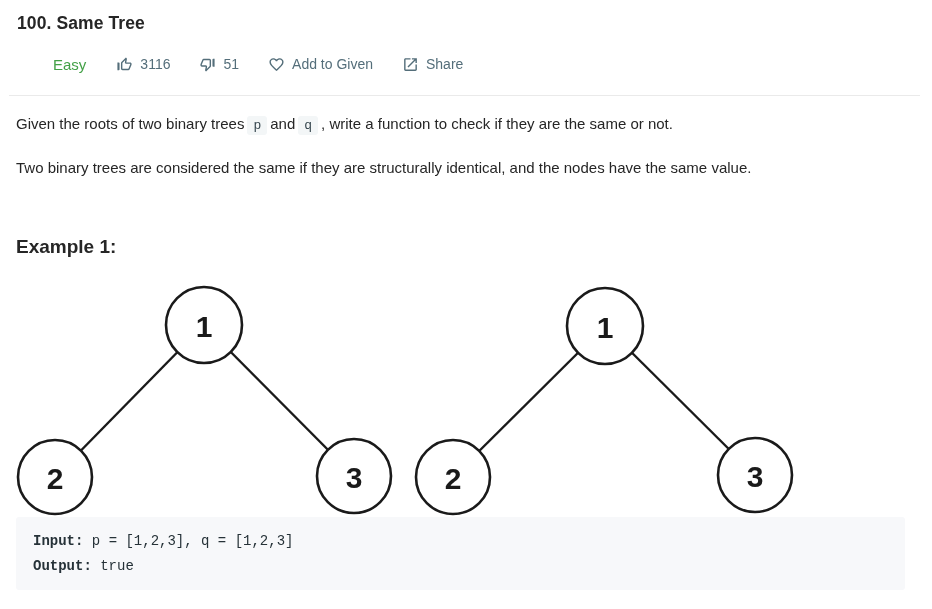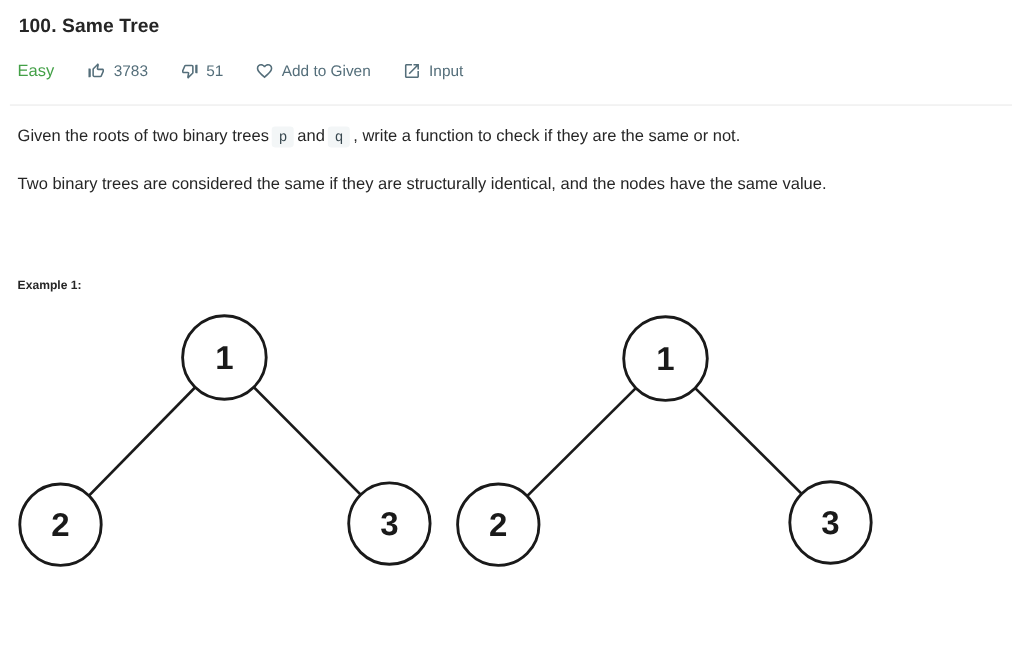--- a/index.html
+++ b/index.html
@@ -8,32 +8,32 @@
     font-family:"Liberation Sans",sans-serif;color:#262626;overflow:hidden;
   }
   .title{
     position:absolute;left:16px;top:12px;margin:1px;
     font-size:17.5px;font-weight:700;color:#262626;letter-spacing:.1px;
   }
   .meta{
     position:absolute;left:16px;top:53px;height:22px;
     display:flex;align-items:center;font-size:14px;color:#546e7a;
   }
-  .difficulty{color:#43a047;font-size:15px;margin-right:30px;}
+  .difficulty{color:#43a047;font-size:15px;margin-right:30px;margin-left:37px;}
   .meta-item{display:flex;align-items:center;gap:7px;margin-right:29px;cursor:pointer;}
   .meta-item svg{width:17px;height:17px;fill:currentColor;flex:0 0 auto;}
   .divider{position:absolute;left:9px;right:12px;top:95px;height:1px;background:#eaeaea;}
   .desc{position:absolute;left:16px;margin:0;font-size:15px;line-height:24px;color:#262626;}
   .p1{top:112px;}
   .p2{top:156px;}
   code.inline{
     font-family:"Liberation Mono","DejaVu Sans Mono",monospace;font-size:13px;
     background:#f3f6f7;color:#37474f;padding:2px 6px;border-radius:3px;margin:0 3px;
   }
-  .example-label{position:absolute;left:16px;top:254px;margin:0;font-size:11px;font-weight:700;}
+  .example-label{position:absolute;left:16px;top:236px;margin:0;font-size:19px;font-weight:700;}
   .trees-svg{position:absolute;left:0;top:285px;width:932px;height:232px;}
   .trees-svg line{stroke:#1a1a1a;stroke-width:2.4;}
   .trees-svg circle{fill:#ffffff;stroke:#1a1a1a;stroke-width:2.6;}
   .trees-svg text{
     font-family:"Liberation Sans",sans-serif;font-size:30px;font-weight:700;
     fill:#1a1a1a;text-anchor:middle;dominant-baseline:central;
   }
   .code-block{
     position:absolute;left:16px;top:517px;width:889px;height:73px;box-sizing:border-box;
     background:#f7f8fa;border-radius:3px;padding:12px 17px;margin:0;
@@ -49,21 +49,21 @@
 
   <h1 class="title">100. Same Tree</h1>
 
   <div class="meta">
     <span class="difficulty">Easy</span>
 
     <span class="meta-item">
       <svg viewBox="0 0 24 24">
           <path d="M13.11 5.72l-.57 2.89c-.12.59.04 1.2.42 1.66.38.46.94.73 1.54.73H20v1.08L17.43 18H9.34c-.18 0-.34-.16-.34-.34V9.82l4.11-4.1M14 2L7.59 8.41C7.21 8.79 7 9.3 7 9.83v7.83C7 18.95 8.05 20 9.34 20h8.1c.71 0 1.36-.37 1.72-.97l2.67-6.15c.11-.25.17-.52.17-.8V11c0-1.1-.9-2-2-2h-5.5l.92-4.65c.05-.22.02-.46-.08-.66-.23-.45-.52-.86-.88-1.22L14 2zM4 9H2v11h2c.55 0 1-.45 1-1v-9c0-.55-.45-1-1-1z"></path>
         </svg>
-      <span>3783</span>
+      <span>3116</span>
     </span>
 
     <span class="meta-item">
       <svg viewBox="0 0 24 24">
           <g transform="rotate(180 12 12)">
             <path d="M13.11 5.72l-.57 2.89c-.12.59.04 1.2.42 1.66.38.46.94.73 1.54.73H20v1.08L17.43 18H9.34c-.18 0-.34-.16-.34-.34V9.82l4.11-4.1M14 2L7.59 8.41C7.21 8.79 7 9.3 7 9.83v7.83C7 18.95 8.05 20 9.34 20h8.1c.71 0 1.36-.37 1.72-.97l2.67-6.15c.11-.25.17-.52.17-.8V11c0-1.1-.9-2-2-2h-5.5l.92-4.65c.05-.22.02-.46-.08-.66-.23-.45-.52-.86-.88-1.22L14 2zM4 9H2v11h2c.55 0 1-.45 1-1v-9c0-.55-.45-1-1-1z"></path>
           </g>
         </svg>
       <span>51</span>
     </span>
@@ -72,21 +72,21 @@
       <svg viewBox="0 0 24 24">
           <path d="M16.5 3c-1.74 0-3.41.81-4.5 2.09C10.91 3.81 9.24 3 7.5 3 4.42 3 2 5.42 2 8.5c0 3.78 3.4 6.86 8.55 11.54L12 21.35l1.45-1.32C18.6 15.36 22 12.28 22 8.5 22 5.42 19.58 3 16.5 3zm-4.4 15.55l-.1.1-.1-.1C7.14 14.24 4 11.39 4 8.5 4 6.5 5.5 5 7.5 5c1.54 0 3.04.99 3.57 2.36h1.87C13.46 5.99 14.96 5 16.5 5c2 0 3.5 1.5 3.5 3.5 0 2.89-3.14 5.74-7.9 10.05z"></path>
         </svg>
       <span>Add to Given</span>
     </span>
 
     <span class="meta-item">
       <svg viewBox="0 0 24 24">
           <path d="M19 19H5V5h7V3H5c-1.11 0-2 .9-2 2v14c0 1.1.89 2 2 2h14c1.1 0 2-.9 2-2v-7h-2v7zM14 3v2h3.59l-9.83 9.83 1.41 1.41L19 6.41V10h2V3h-7z"></path>
         </svg>
-      <span>Input</span>
+      <span>Share</span>
     </span>
   </div>
 
   <div class="divider"></div>
 
   <p class="desc p2">Two binary trees are considered the same if they are structurally identical, and the nodes have the same value.</p>
 
   <p class="desc p1"><span>Given the roots of two binary trees</span><code class="inline">p</code><span>and</span><code class="inline">q</code><span>, write a function to check if they are the same or not.</span></p>
 
   <p class="example-label">Example 1:</p>
@@ -108,14 +108,16 @@
     <circle cx="755" cy="190" r="37"></circle>
 
     <text x="204" y="41">1</text>
     <text x="55" y="193">2</text>
     <text x="354" y="192">3</text>
     <text x="605" y="42">1</text>
     <text x="453" y="193">2</text>
     <text x="755" y="191">3</text>
   </svg>
 
+  <pre class="code-block"><b>Input:</b><span> p = [1,2,3], q = [1,2,3]</span>
+<b>Output:</b><span> true</span></pre>
 
 </div>
 
 </body></html>

